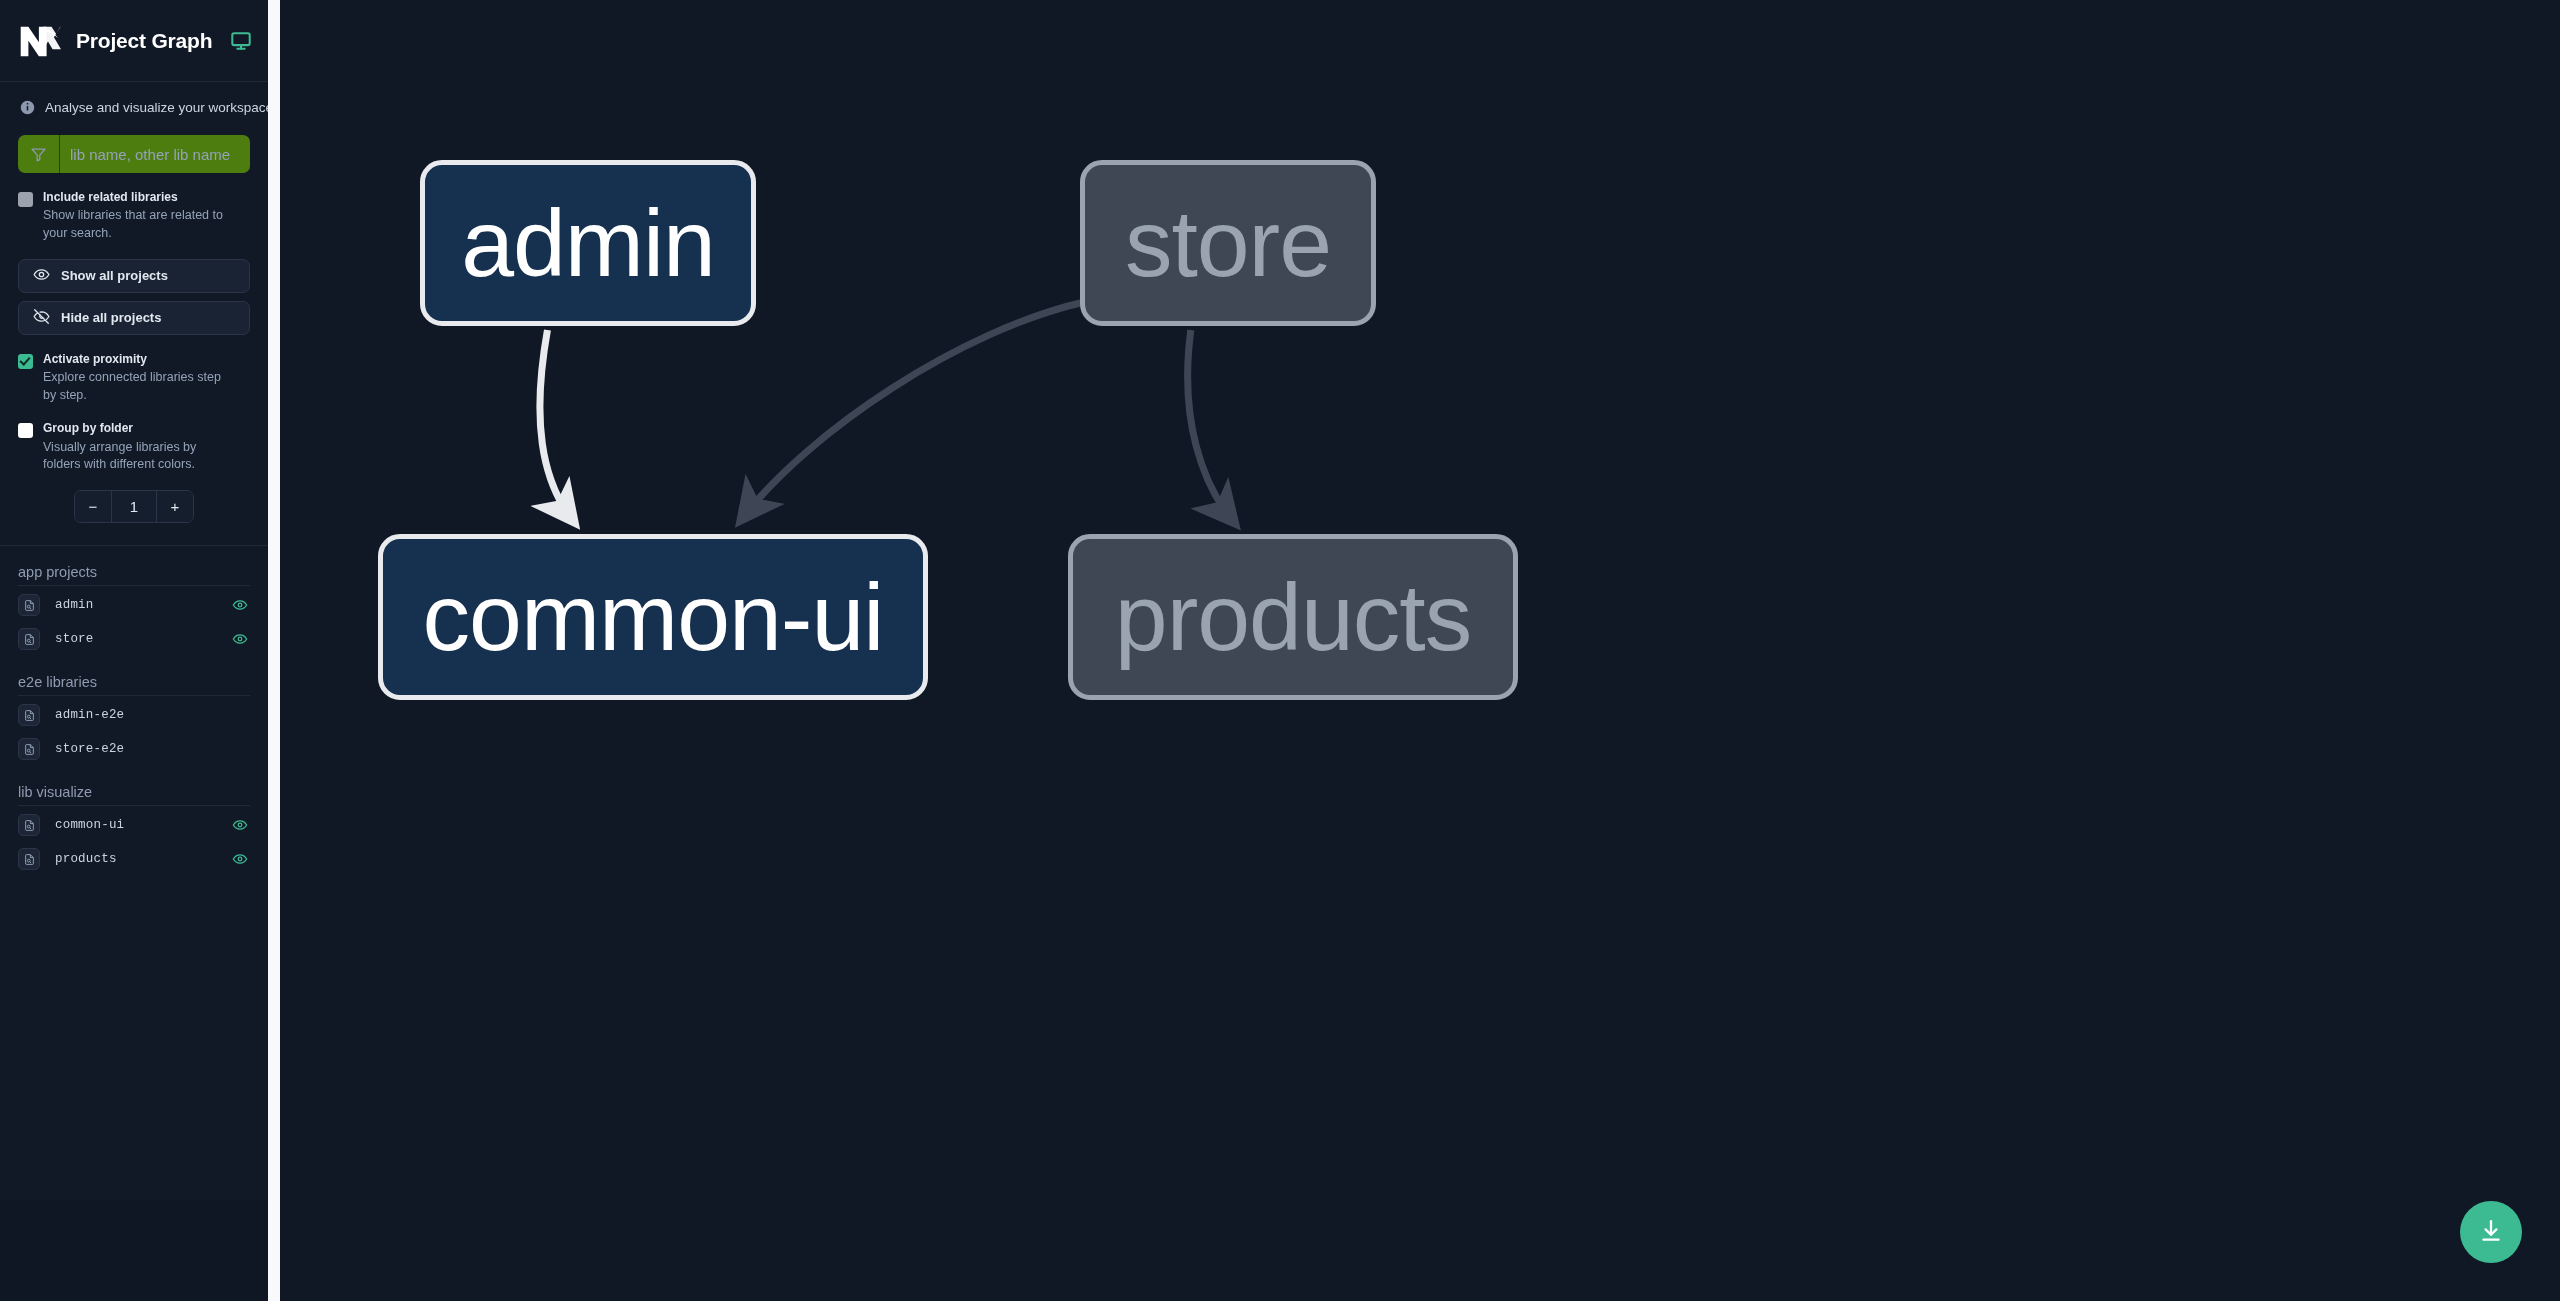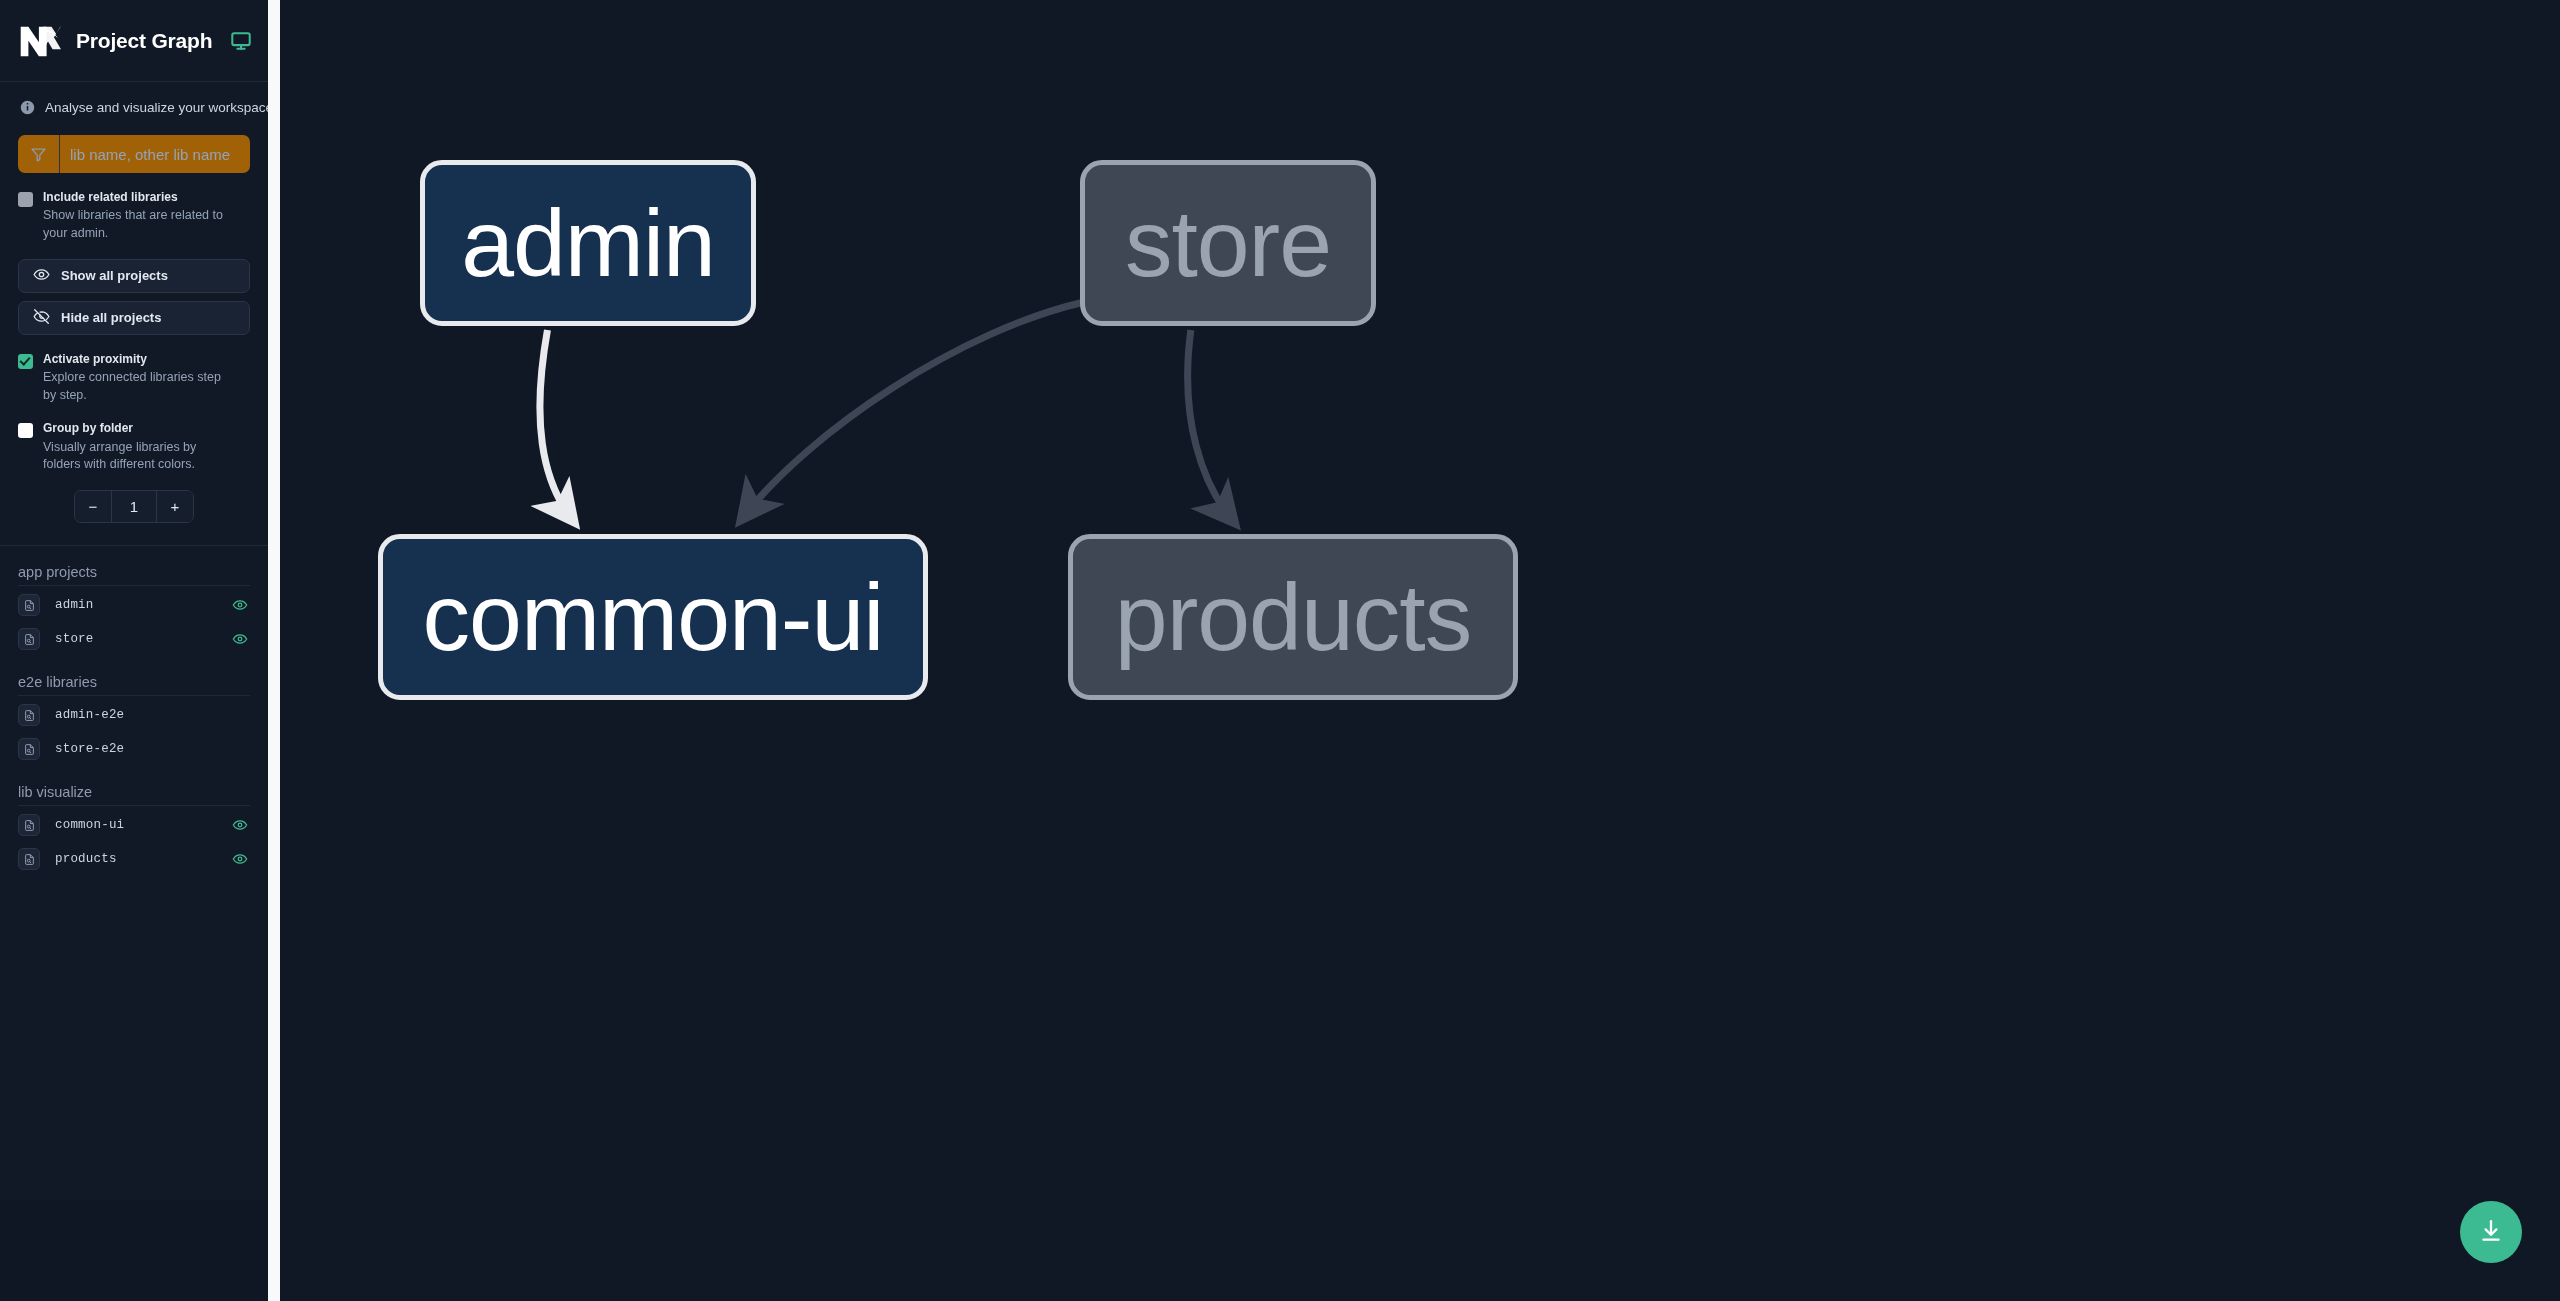--- a/index.html
+++ b/index.html
@@ -62,21 +62,21 @@
   }
   .info-icon { width: 15px; height: 15px; flex: 0 0 15px; }
   .tagline-text { color: #cbd5e1; font-size: 13.5px; white-space: nowrap; }
 
   
   .search-wrap { padding: 8px 18px 0 18px; }
   .search-box {
     display: flex;
     align-items: stretch;
     height: 38px;
-    background: #a16207;
+    background: #4d7c0f;
     border-radius: 7px;
     overflow: hidden;
   }
   .search-icon-cell {
     width: 42px;
     flex: 0 0 42px;
     display: flex;
     align-items: center;
     justify-content: center;
     border-right: 1px solid #2a3446;
@@ -322,21 +322,21 @@
           </span>
         </span>
         <input class="search-input" type="text" placeholder="lib name, other lib name" style="">
       </div>
     </div>
 
     <div class="check-row">
       <span class="cbox gray"></span>
       <span class="check-text">
         <span class="check-title">Include related libraries</span>
-        <span class="check-desc">Show libraries that are related to your admin.</span>
+        <span class="check-desc">Show libraries that are related to your search.</span>
       </span>
     </div>
 
     <div class="btn-wrap">
       <button class="ghost-btn">
         <span>
           <svg viewBox="0 0 24 24" fill="none" stroke="#e2e8f0" stroke-width="1.8">
             <path d="M1.6 12S5.2 5.4 12 5.4 22.4 12 22.4 12 18.8 18.6 12 18.6 1.6 12 1.6 12z"></path>
             <circle cx="12" cy="12" r="3.1"></circle>
           </svg>

